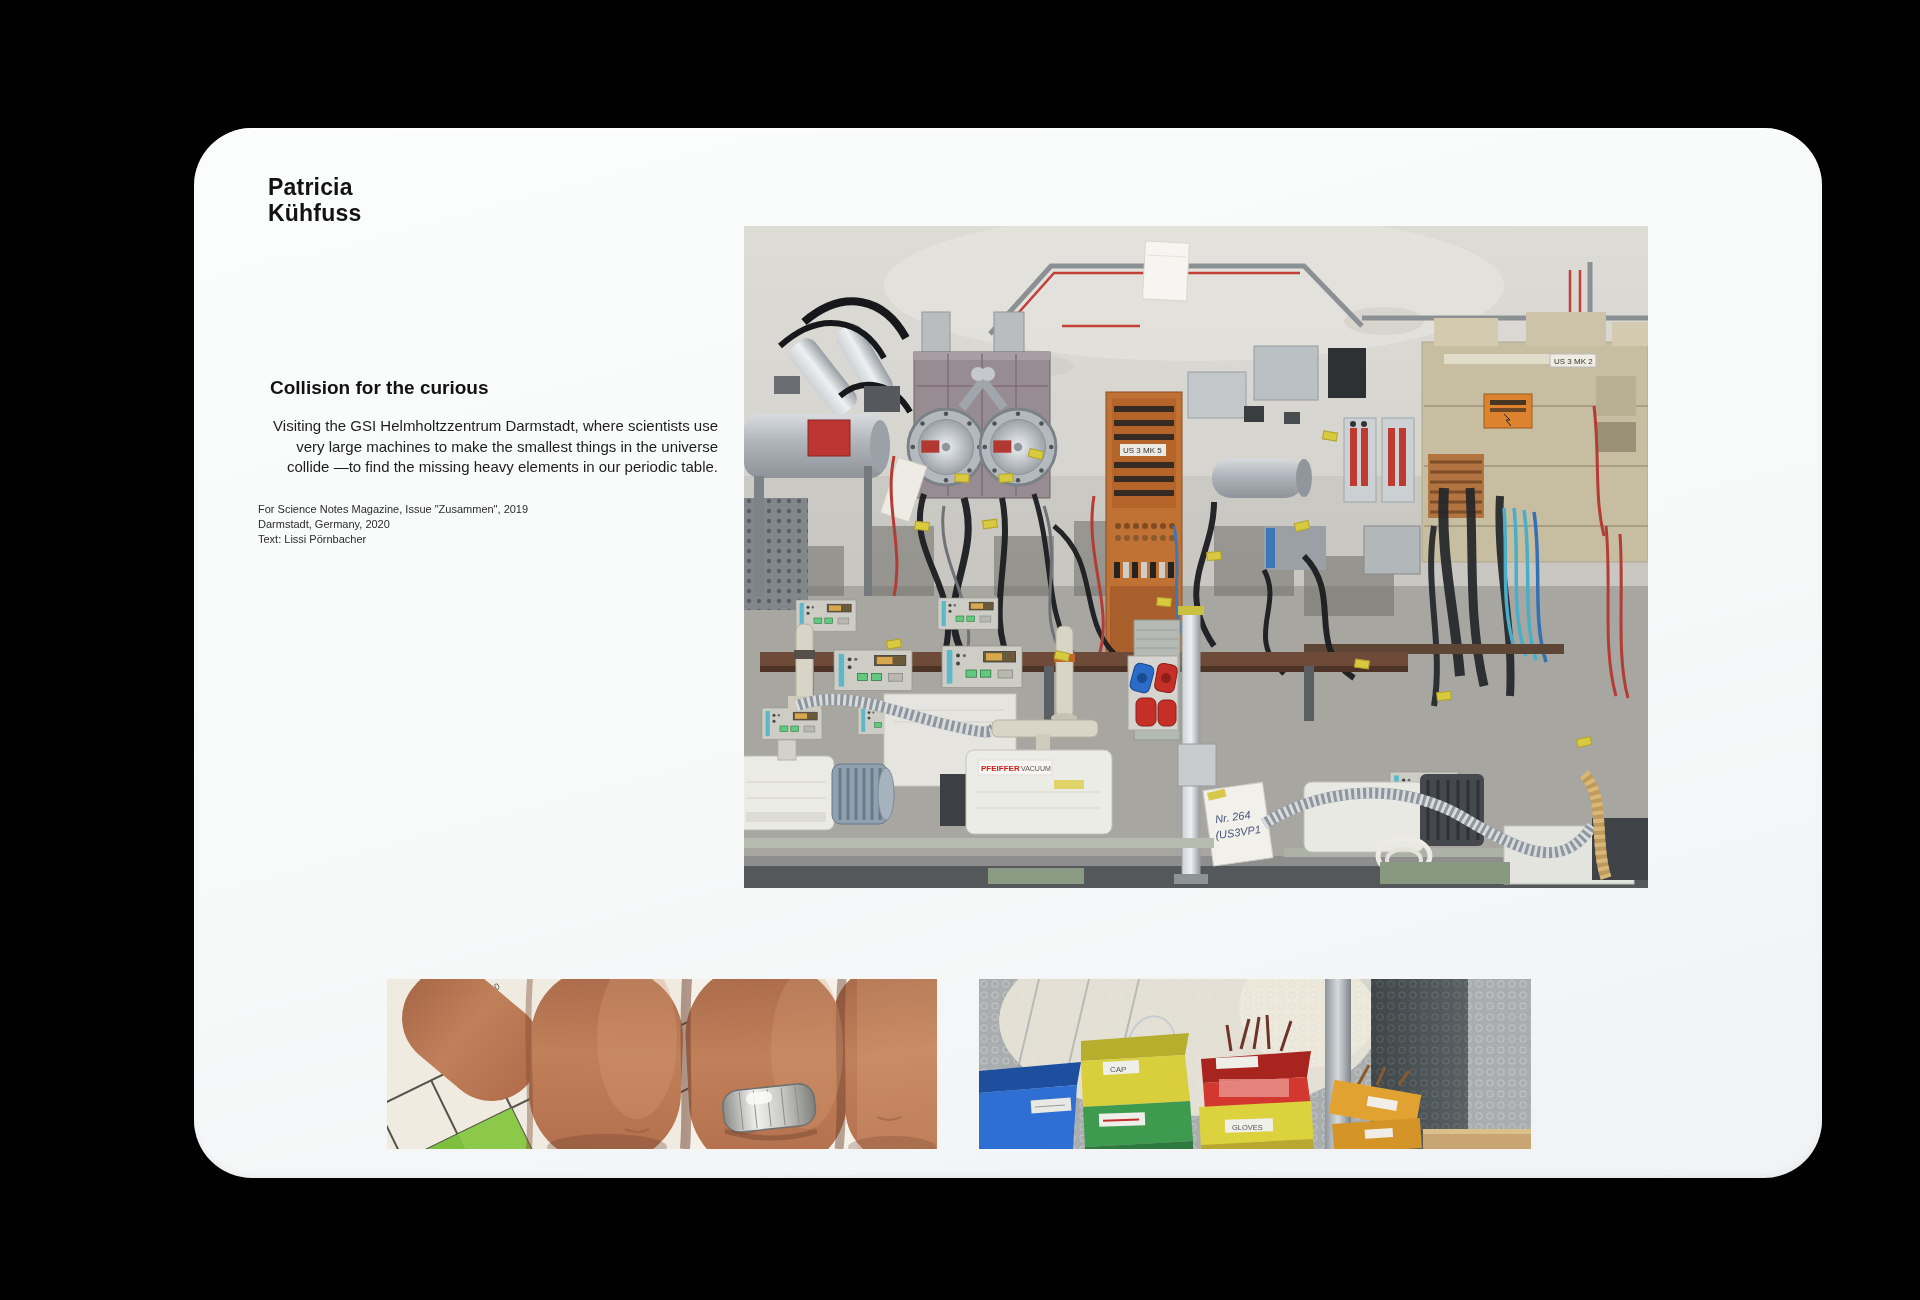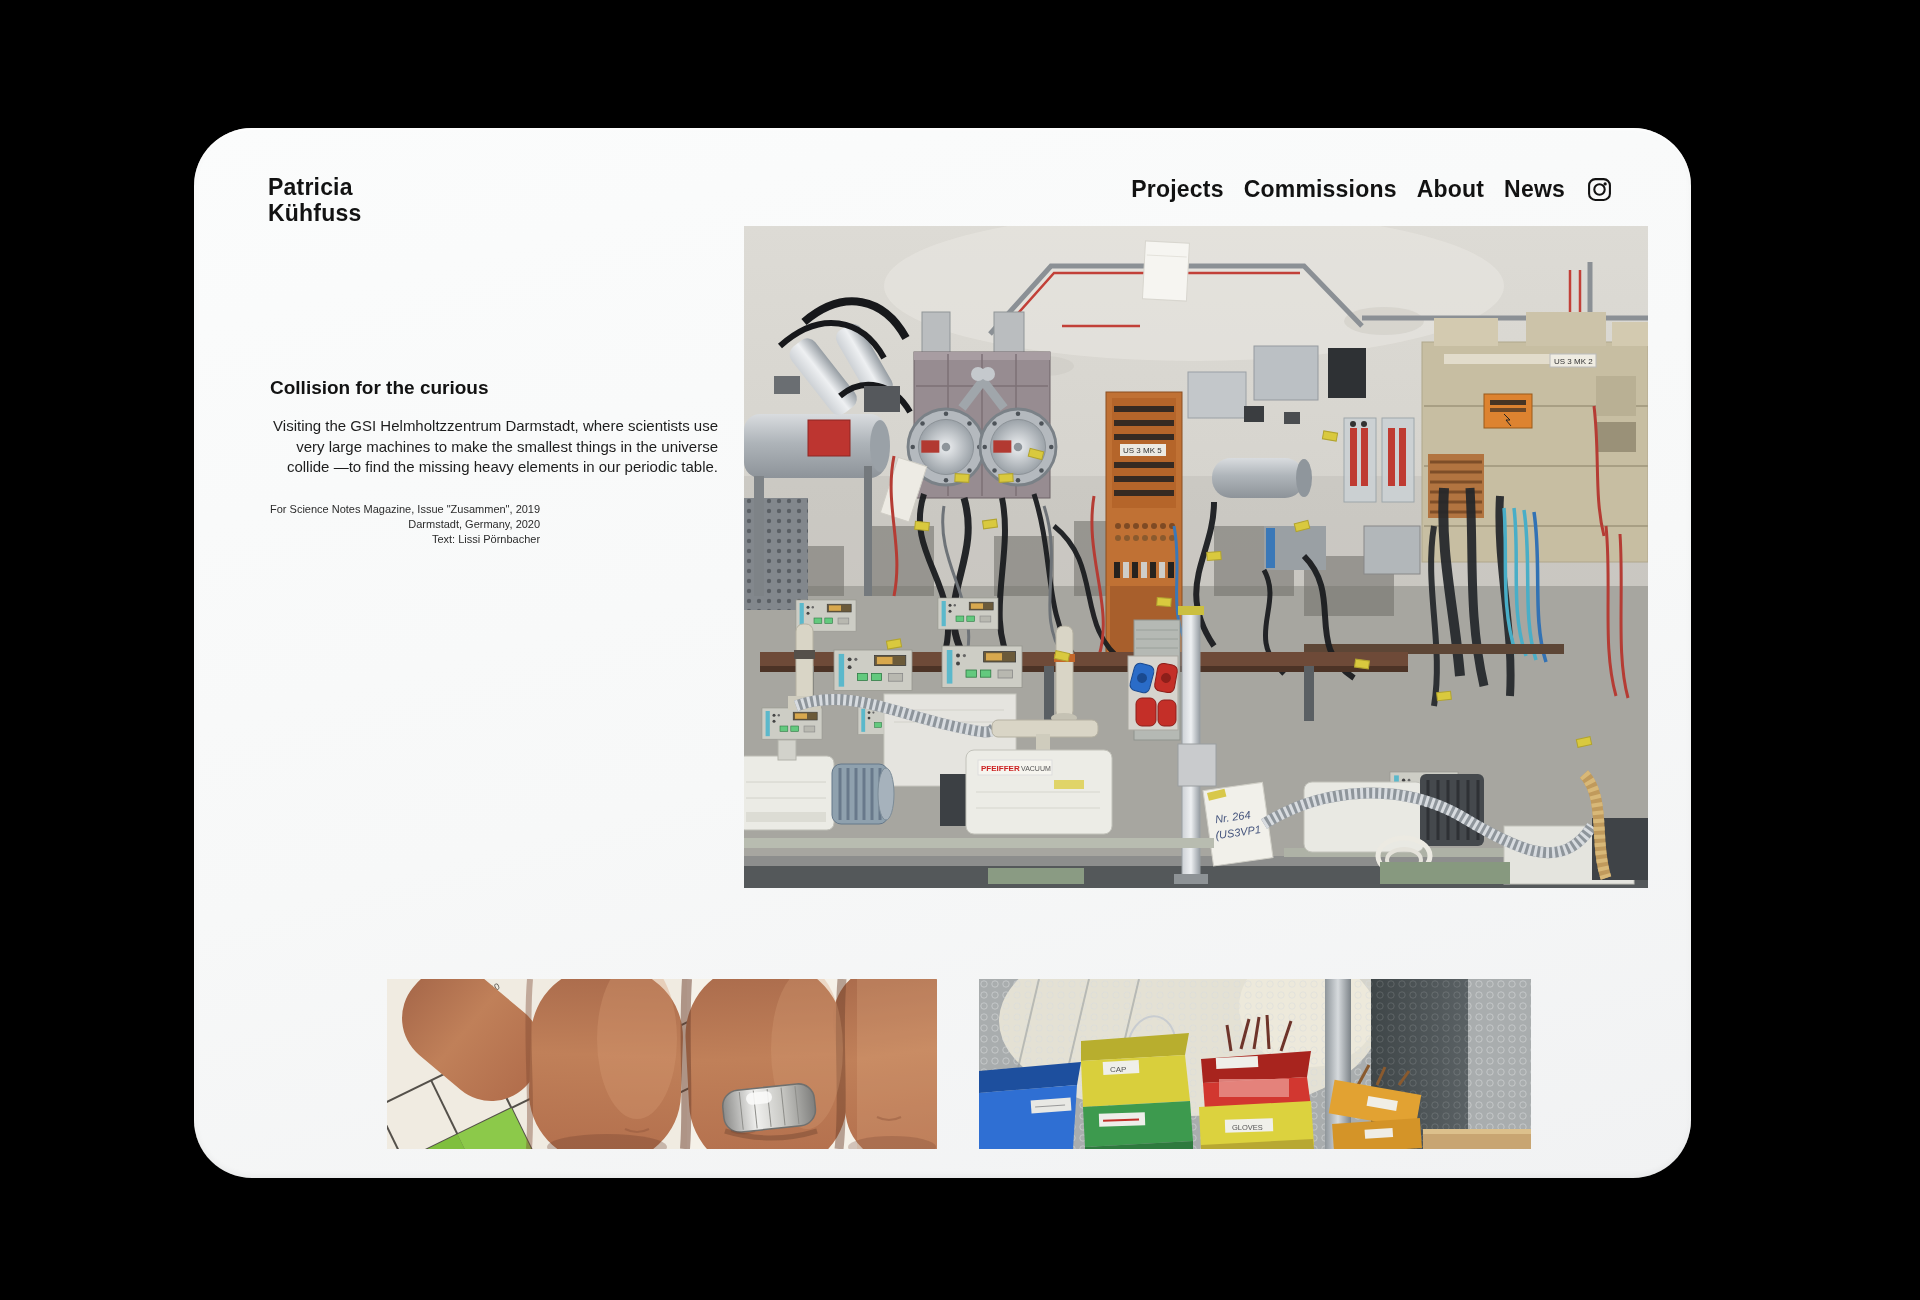--- a/index.html
+++ b/index.html
@@ -3,63 +3,52 @@
 <meta charset="utf-8">
 <style>
   html,body{margin:0;padding:0;}
   body{
     width:1920px;height:1300px;position:relative;overflow:hidden;
     background:#000;
     font-family:"Liberation Sans","DejaVu Sans",sans-serif;
     -webkit-font-smoothing:antialiased;
   }
   .card{
-    position:absolute;left:194px;top:128px;width:1497px;height:1050px;
+    position:absolute;left:194px;top:128px;width:1628px;height:1050px;
     background:linear-gradient(165deg,#fbfcfc 0%,#f7f8f8 55%,#f1f2f3 100%);
     border-radius:58px;overflow:hidden;
     box-shadow:inset 0 2px 3px rgba(255,255,255,.9), inset 0 -2px 6px rgba(0,0,0,.05);
   }
   .brand{
     position:absolute;left:74px;top:46px;
     font-size:23px;line-height:26px;font-weight:700;color:#121212;letter-spacing:.2px;
     cursor:pointer;
   }
   .nav{position:absolute;top:48px;right:79px;display:flex;align-items:center;gap:20px;}
   .nav a{font-size:23px;font-weight:700;color:#121212;text-decoration:none;letter-spacing:.2px;cursor:pointer;}
   .ig{width:25px;height:25px;display:block;margin-left:2px;cursor:pointer;}
   .title{position:absolute;left:76px;top:236px;font-size:19px;font-weight:700;color:#121212;}
   .desc{position:absolute;left:76px;top:273px;width:448px;font-size:15px;line-height:20.5px;color:#1d1d1d;text-align:right;}
-  .credits{position:absolute;left:76px;top:374px;font-size:11px;line-height:15px;color:#2b2b2b;text-align:right;}
+  .credits{position:absolute;left:64px;top:374px;font-size:11px;line-height:15px;color:#2b2b2b;}
   .photo{position:absolute;display:block;background:#d5d3cd;}
   .hero{left:550px;top:98px;width:904px;height:662px;}
   .thumb1{left:193px;top:851px;width:550px;height:170px;}
   .thumb2{left:785px;top:851px;width:552px;height:170px;}
   svg{display:block}
 </style>
 </head>
 <body>
 
 <div class="card">
 
   <div class="brand">
     <div>Patricia</div>
     <div>Kühfuss</div>
   </div>
 
-  <nav class="nav">
-    <a>Projects</a>
-    <a>Commissions</a>
-    <a>About</a>
-    <a>News</a>
-    <svg class="ig" viewBox="0 0 24 24">
-      <rect x="2" y="2" width="20" height="20" rx="6" fill="none" stroke="#121212" stroke-width="2"></rect>
-      <circle cx="12" cy="12" r="5" fill="none" stroke="#121212" stroke-width="2"></circle>
-      <circle cx="17.4" cy="6.6" r="1.6" fill="#121212"></circle>
-    </svg>
-  </nav>
 
   <h1 class="title">Collision for the curious</h1>
   <p class="desc">Visiting the GSI Helmholtzzentrum Darmstadt, where scientists use very large machines to make the smallest things in the universe collide —to find the missing heavy elements in our periodic table.</p>
   <div class="credits">
     <div>For Science Notes Magazine, Issue "Zusammen", 2019</div>
     <div>Darmstadt, Germany, 2020</div>
     <div>Text: Lissi Pörnbacher</div>
   </div>
 
   <svg class="photo hero" viewBox="0 0 904 662">

